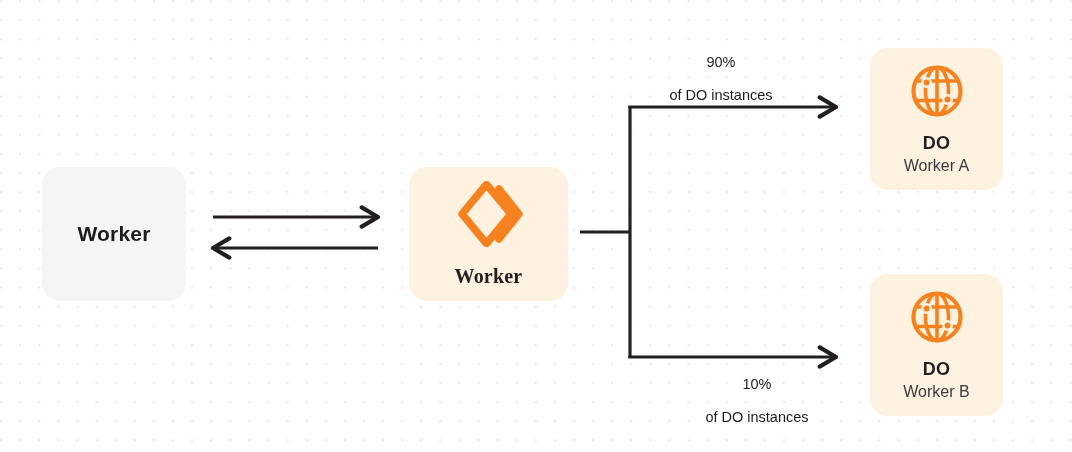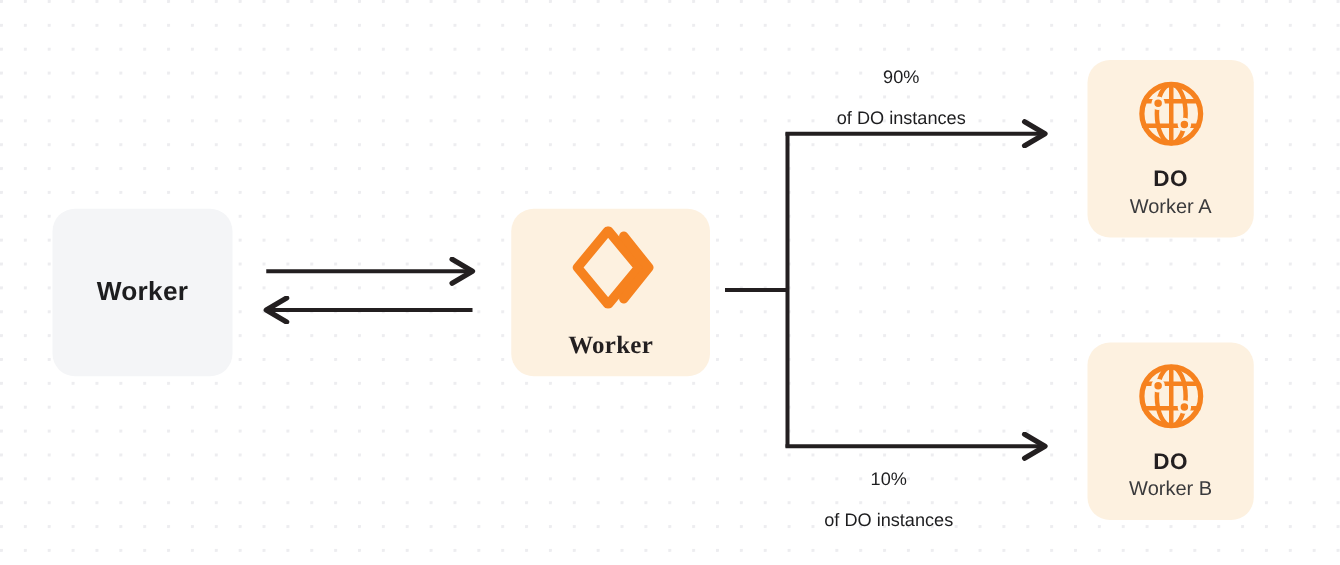--- a/index.html
+++ b/index.html
@@ -102,21 +102,21 @@
     font-size: 14.5px;
     font-weight: normal;
     color: #1d1d1f;
     line-height: 1.43;
     white-space: nowrap;
   }
   .edge-label .pct { display: block; }
   .edge-label .desc { display: block; margin-top: 12px; }
 
   .label-top    { left: 627px; top: 52px;  width: 188px; }
-  .label-bottom { left: 617px; top: 374px; width: 188px; }
+  .label-bottom { left: 663px; top: 374px; width: 188px; }
 </style>
 </head>
 <body>
 
 <div id="canvas">
 
   <svg id="wires" viewBox="0 0 1072 452">
     <defs>
       <marker id="arrow-right" viewBox="0 0 12 12" refX="10.5" refY="6" markerWidth="7.2" markerHeight="7.2" orient="auto-start-reverse">
         <path d="M 2 1 L 10.5 6 L 2 11" fill="none" stroke="#231f20" stroke-width="2.2" stroke-linecap="round" stroke-linejoin="round"></path>

